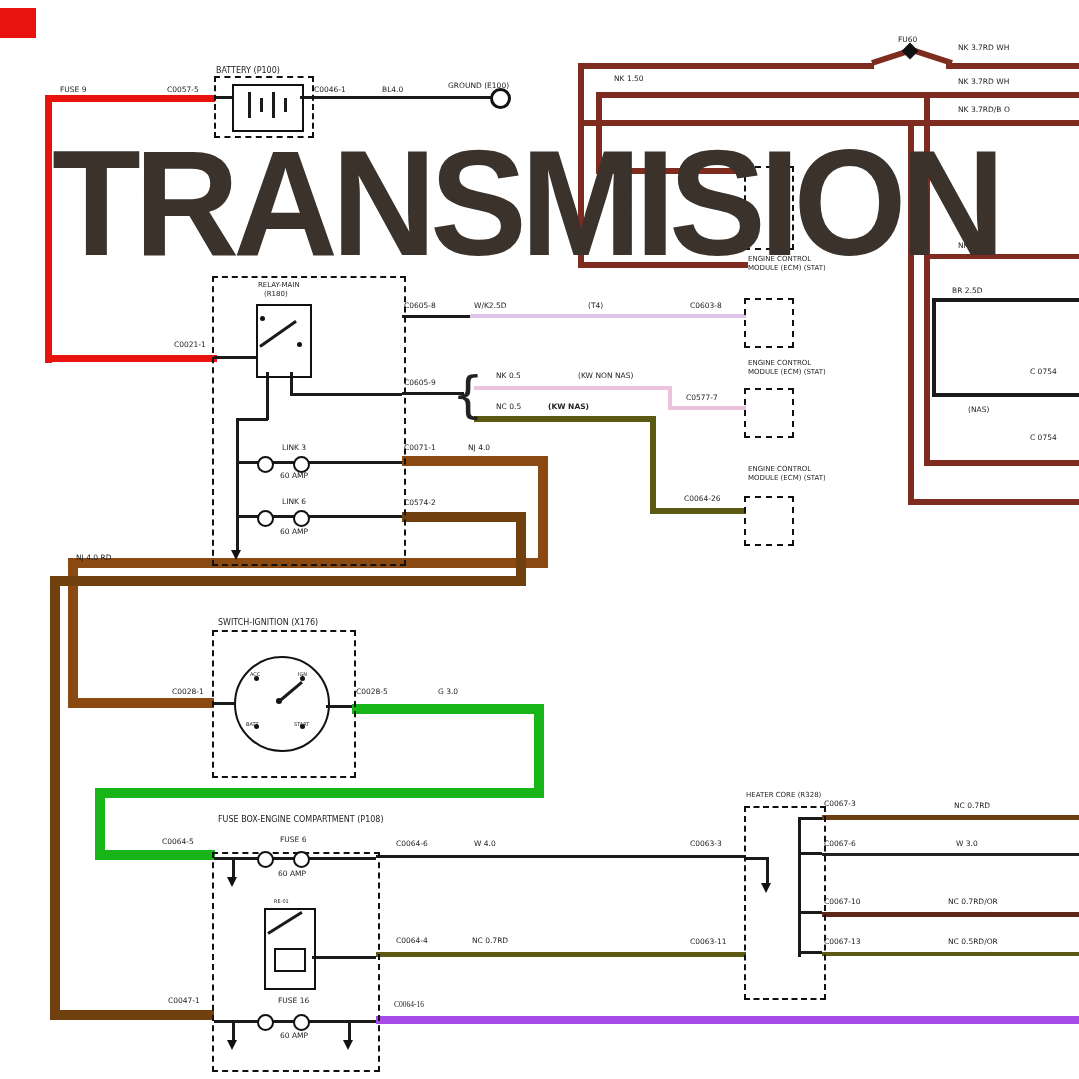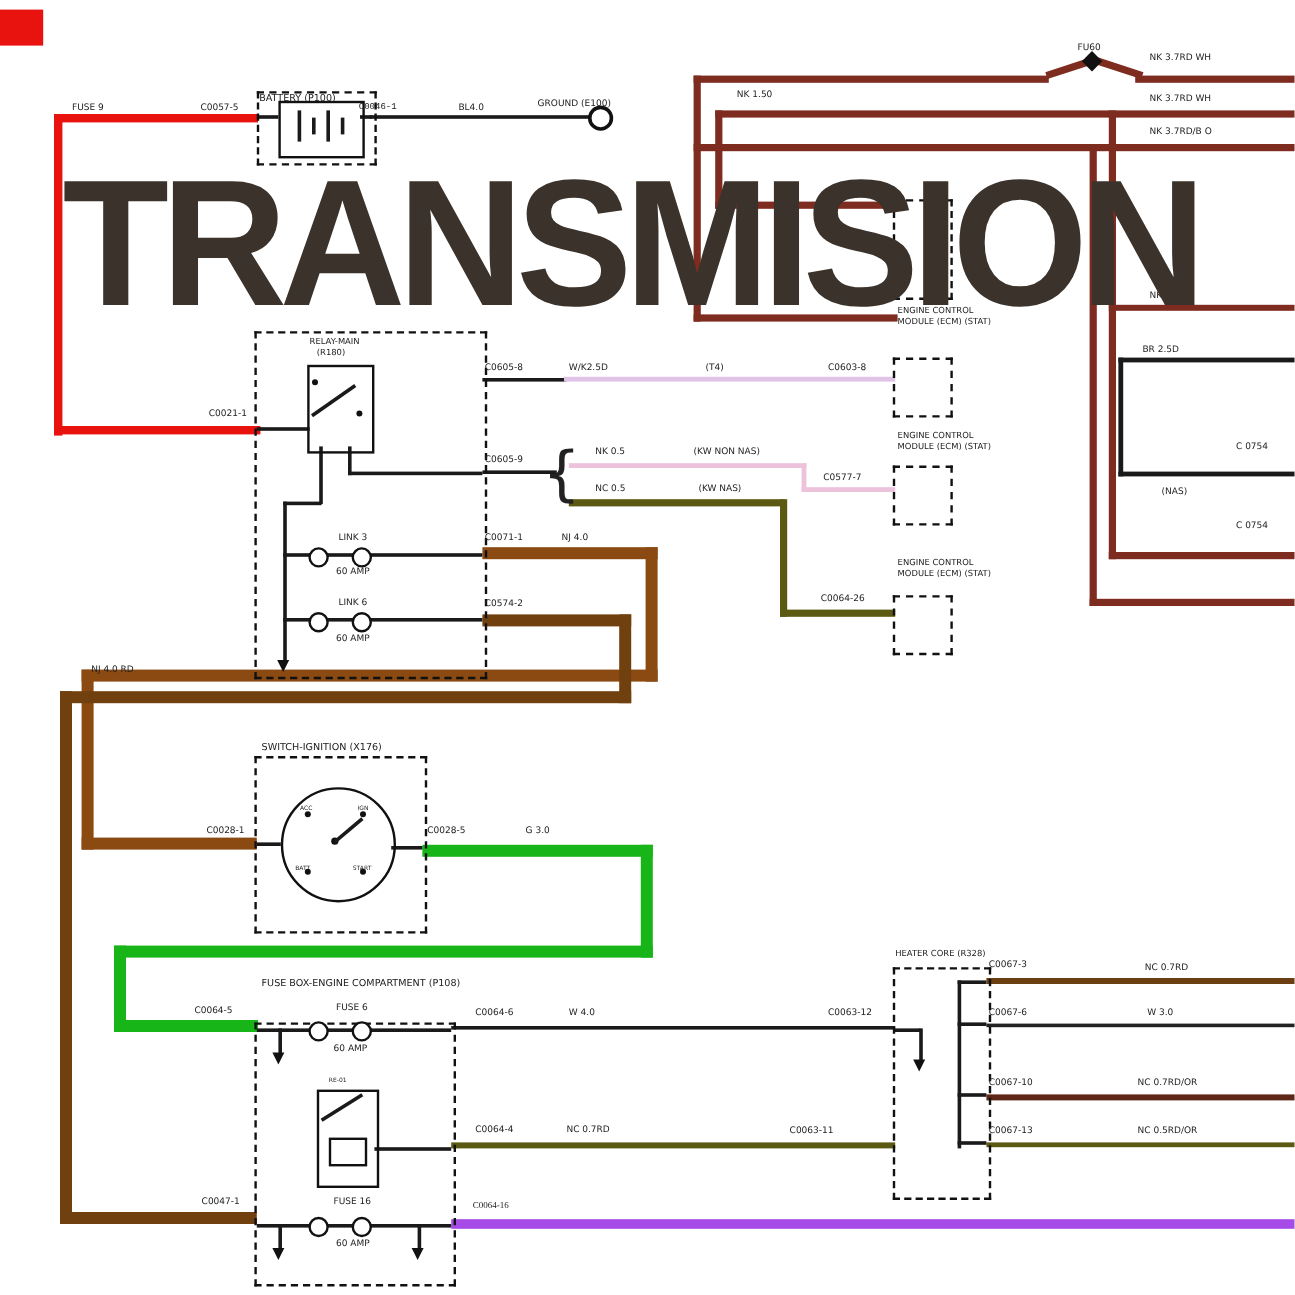--- a/index.html
+++ b/index.html
@@ -169,22 +169,22 @@
   <div class="dbox" style="left:744px;top:496px;width:46px;height:46px"></div>
   <div class="dbox" style="left:212px;top:630px;width:140px;height:144px"></div>
   <div class="dbox" style="left:212px;top:852px;width:164px;height:216px"></div>
   <div class="dbox" style="left:744px;top:806px;width:78px;height:190px"></div>
 
   <span id="brace">{</span>
 
   <div id="labels-layer">
       <span class="lbl" style="left: 60px; top: 86px;">FUSE 9</span>
       <span class="lbl" style="left: 167px; top: 86px;">C0057-5</span>
-      <span class="lbl" style="left: 216px; top: 78px; font-size: 8px;">BATTERY (P100)</span>
-      <span class="lbl" style="left: 299px; top: 86px; font-family: Liberation Mono, monospace;">C0046-1</span>
+      <span class="lbl" style="left: 216px; top: 67px; font-size: 8px;">BATTERY (P100)</span>
+      <span class="lbl" style="left: 314px; top: 86px;">C0046-1</span>
       <span class="lbl" style="left: 382px; top: 86px;">BL4.0</span>
       <span class="lbl" style="left: 448px; top: 82px;">GROUND (E100)</span>
       <span class="lbl" style="left: 898px; top: 36px;">FU60</span>
       <span class="lbl" style="left: 958px; top: 44px;">NK 3.7RD WH</span>
       <span class="lbl" style="left: 958px; top: 78px;">NK 3.7RD WH</span>
       <span class="lbl" style="left: 958px; top: 106px;">NK 3.7RD/B O</span>
       <span class="lbl" style="left: 614px; top: 75px;">NK 1.50</span>
       <span class="lbl" style="left: 958px; top: 242px;">NK 2.5</span>
       <span class="lbl" style="left: 952px; top: 287px;">BR 2.5D</span>
       <span class="lbl" style="left: 968px; top: 366px; margin-top: 40px;">(NAS)</span>
@@ -193,21 +193,21 @@
       <span class="lbl" style="left: 404px; top: 302px;">C0605-8</span>
       <span class="lbl" style="left: 474px; top: 302px;">W/K2.5D</span>
       <span class="lbl" style="left: 588px; top: 302px;">(T4)</span>
       <span class="lbl" style="left: 690px; top: 302px;">C0603-8</span>
       <span class="lbl" style="left: 748px; top: 256px; font-size: 7px;">ENGINE CONTROL</span>
       <span class="lbl" style="left: 748px; top: 265px; font-size: 7px;">MODULE (ECM) (STAT)</span>
       <span class="lbl" style="left: 404px; top: 379px;">C0605-9</span>
       <span class="lbl" style="left: 496px; top: 372px;">NK 0.5</span>
       <span class="lbl" style="left: 578px; top: 372px;">(KW NON NAS)</span>
       <span class="lbl" style="left: 496px; top: 403px;">NC 0.5</span>
-      <span class="lbl" style="left: 582px; top: 403px;">(KW NAS)</span>
+      <span class="lbl" style="left: 548px; top: 403px; font-weight: bold;">(KW NAS)</span>
       <span class="lbl" style="left: 686px; top: 394px;">C0577-7</span>
       <span class="lbl" style="left: 748px; top: 360px; font-size: 7px;">ENGINE CONTROL</span>
       <span class="lbl" style="left: 748px; top: 369px; font-size: 7px;">MODULE (ECM) (STAT)</span>
       <span class="lbl" style="left: 684px; top: 495px;">C0064-26</span>
       <span class="lbl" style="left: 748px; top: 466px; font-size: 7px;">ENGINE CONTROL</span>
       <span class="lbl" style="left: 748px; top: 475px; font-size: 7px;">MODULE (ECM) (STAT)</span>
       <span class="lbl" style="left: 258px; top: 282px; font-size: 7px;">RELAY-MAIN</span>
       <span class="lbl" style="left: 264px; top: 291px; font-size: 7px;">(R180)</span>
       <span class="lbl" style="left: 174px; top: 341px;">C0021-1</span>
       <span class="lbl" style="left: 282px; top: 444px;">LINK 3</span>
@@ -233,28 +233,28 @@
       <span class="lbl" style="left: 396px; top: 840px;">C0064-6</span>
       <span class="lbl" style="left: 474px; top: 840px;">W 4.0</span>
       <span class="lbl" style="left: 274px; top: 899px; font-size: 5px;">RE-01</span>
       <span class="lbl" style="left: 396px; top: 937px;">C0064-4</span>
       <span class="lbl" style="left: 472px; top: 937px;">NC 0.7RD</span>
       <span class="lbl" style="left: 168px; top: 997px;">C0047-1</span>
       <span class="lbl" style="left: 278px; top: 997px;">FUSE 16</span>
       <span class="lbl" style="left: 280px; top: 1032px;">60 AMP</span>
       <span class="lbl" style="left: 394px; top: 1001px; font-family: Liberation Serif, serif;">C0064-16</span>
       <span class="lbl" style="left: 746px; top: 792px; font-size: 7px;">HEATER CORE (R328)</span>
-      <span class="lbl" style="left: 690px; top: 840px;">C0063-12</span>
+      <span class="lbl" style="left: 690px; top: 840px;">C0063-3</span>
       <span class="lbl" style="left: 824px; top: 800px;">C0067-3</span>
       <span class="lbl" style="left: 954px; top: 802px;">NC 0.7RD</span>
       <span class="lbl" style="left: 824px; top: 840px;">C0067-6</span>
       <span class="lbl" style="left: 956px; top: 840px;">W 3.0</span>
       <span class="lbl" style="left: 824px; top: 898px;">C0067-10</span>
       <span class="lbl" style="left: 948px; top: 898px;">NC 0.7RD/OR</span>
-      <span class="lbl" style="left: 658px; top: 938px;">C0063-11</span>
+      <span class="lbl" style="left: 690px; top: 938px;">C0063-11</span>
       <span class="lbl" style="left: 824px; top: 938px;">C0067-13</span>
       <span class="lbl" style="left: 948px; top: 938px;">NC 0.5RD/OR</span>
     </div>
 
   <div id="title-overlay">TRANSMISION</div>
 
   <div id="red-corner"></div>
 
 </div>
 

